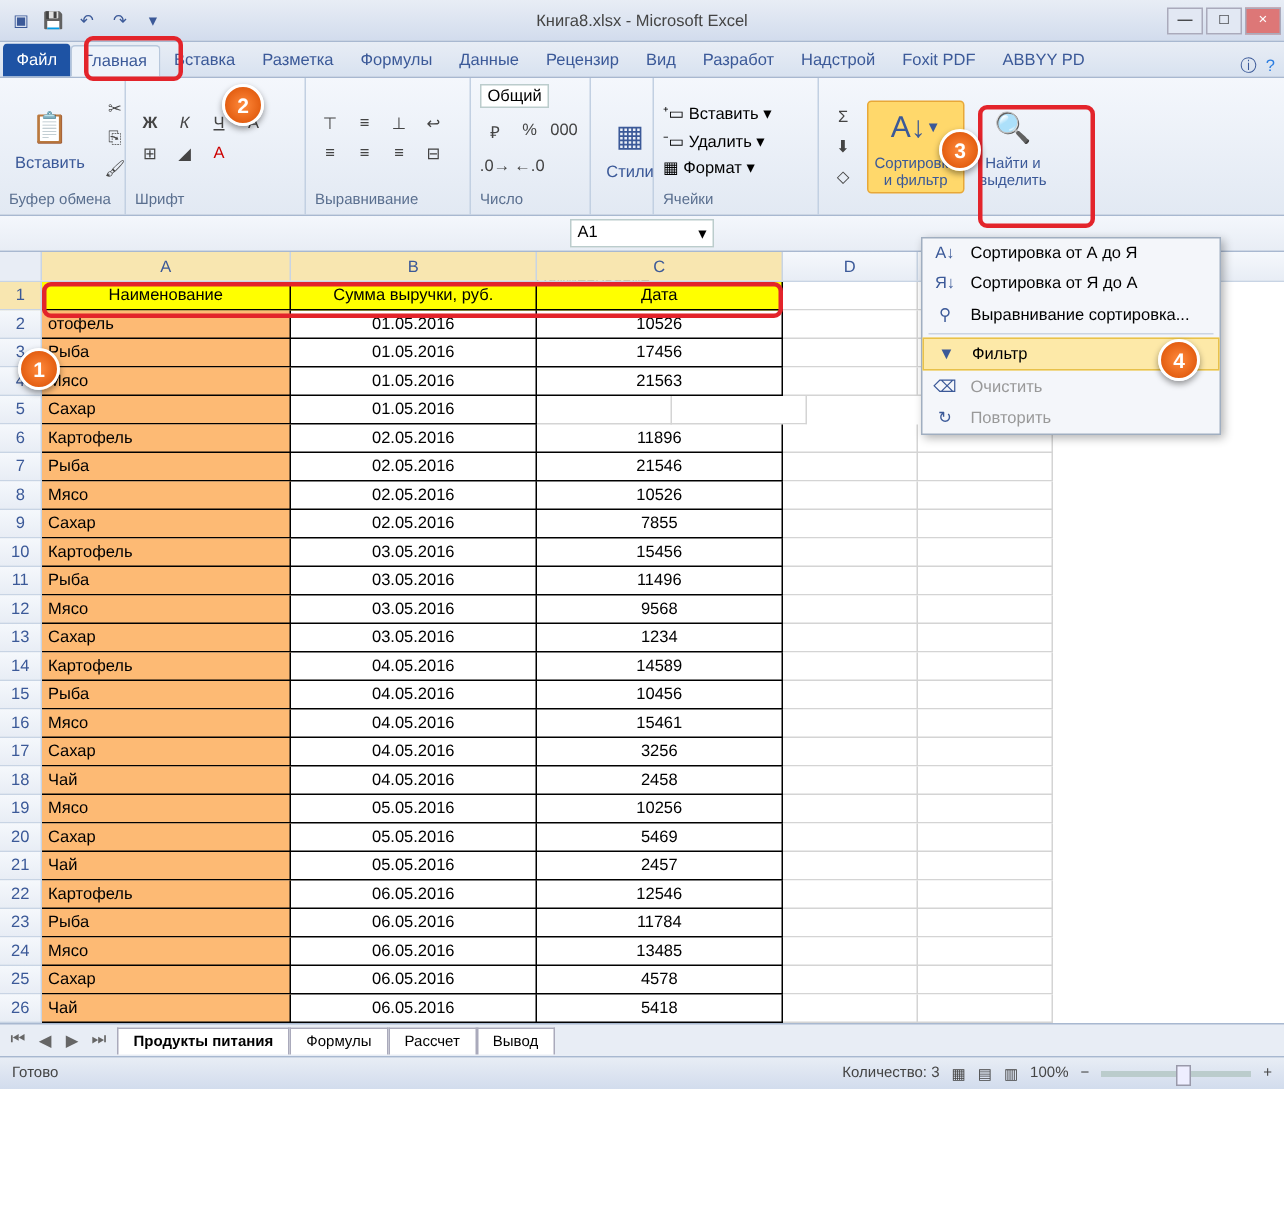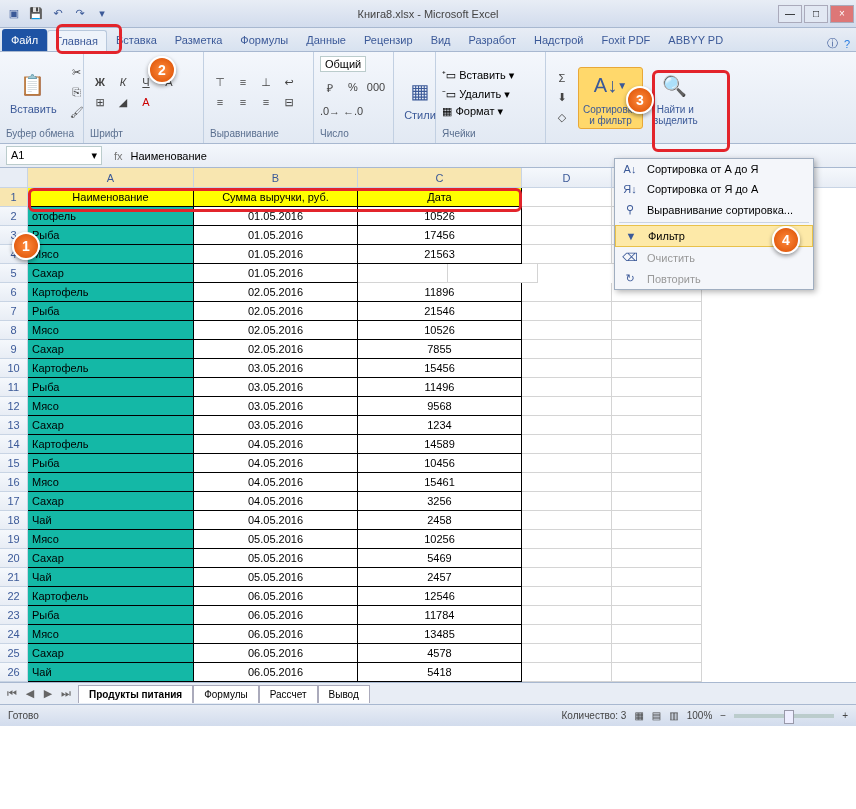--- a/index.html
+++ b/index.html
@@ -19,35 +19,35 @@
 .ribbon { height: 92px; background: linear-gradient(#f4f7fc,#e2e9f3); border-bottom: 1px solid #a8b8d0; display: flex; }
 .rgroup { border-right: 1px solid #c2d0e2; padding: 4px 6px; display: flex; flex-direction: column; justify-content: space-between; }
 .rgroup-label { text-align: left; font-size: 10px; color: #5a6f8f; }
 .rgroup-body { display: flex; gap: 6px; align-items: center; flex: 1; }
 .big-btn { display: flex; flex-direction: column; align-items: center; gap: 2px; padding: 2px 4px; color: #3b5998; }
 .big-btn .ic { width: 32px; height: 32px; display: flex; align-items: center; justify-content: center; font-size: 20px; }
 .small-btns { display: flex; flex-direction: column; gap: 2px; }
 .srow { display: flex; gap: 3px; }
 .sbtn { width: 20px; height: 18px; display: flex; align-items: center; justify-content: center; color: #444; }
 .sort-filter { background: #ffd86b; border: 1px solid #e8a838; border-radius: 3px; }
-.namebox-bar { height: 24px; background: linear-gradient(#f4f7fc,#e8edf5); border-bottom: 1px solid #a8b8d0; display: flex; align-items: center; }
+.namebox-bar { height: 24px; background: linear-gradient(#f4f7fc,#e8edf5); border-bottom: 1px solid #a8b8d0; display: flex; align-items: center; flex-direction: column; }
 .namebox { width: 96px; border: 1px solid #bcc; background: #fff; margin: 2px 6px; padding: 2px 4px; display: flex; justify-content: space-between; }
 .fx { color: #777; margin: 0 6px; }
 .formula-input { flex: 1; border: none; background: transparent; padding: 2px; font-size: 11px; }
 .grid-area { position: relative; }
 .colhdr-row { display: flex; height: 20px; background: linear-gradient(#f5f8fc,#e8edf5); border-bottom: 1px solid #c8d4e4; }
 .corner { width: 28px; border-right: 1px solid #c8d4e4; background: #e8edf5; }
 .colhdr { border-right: 1px solid #c8d4e4; text-align: center; line-height: 20px; color: #3b5998; }
 .colhdr.sel { background: #f8e6b0; }
 .colA { width: 166px; } .colB { width: 164px; } .colC { width: 164px; } .colD { width: 90px; } .colE { width: 90px; }
 .row { display: flex; height: 19px; }
 .rowhdr { width: 28px; background: linear-gradient(#f5f8fc,#e8edf5); border-right: 1px solid #c8d4e4; border-bottom: 1px solid #c8d4e4; text-align: center; line-height: 19px; color: #3b5998; }
 .rowhdr.sel { background: #f8e6b0; }
 .cell { border-right: 1px solid #d4d4d4; border-bottom: 1px solid #d4d4d4; padding: 0 4px; line-height: 19px; overflow: hidden; white-space: nowrap; }
-.cell.colA { background: #14b8a6; }
+.cell.colA { background: #fdba74; }
 .cell.hdr { background: #ffff00 !important; text-align: center; font-weight: normal; }
 .cell.colB, .cell.colC { text-align: center; }
 .cell.colD, .cell.colE { background: #fff; }
 .bordered-table .cell.colA, .bordered-table .cell.colB, .bordered-table .cell.colC { border-right: 1px solid #000; border-bottom: 1px solid #000; }
 .sheet-tabs { height: 22px; background: #e8edf5; border-top: 1px solid #a8b8d0; display: flex; align-items: center; }
 .sheet-nav { display: flex; gap: 2px; padding: 0 4px; }
 .sheet-nav span { width: 16px; text-align: center; color: #666; }
 .sheet-tab { padding: 3px 10px; background: #fff; border: 1px solid #aab; border-bottom: none; font-size: 10px; }
 .sheet-tab.active { background: #fff; font-weight: bold; }
 .statusbar { height: 22px; background: linear-gradient(#e8edf5,#d2dced); border-top: 1px solid #a8b8d0; display: flex; align-items: center; padding: 2px 8px; color: #444; font-size: 10px; }

